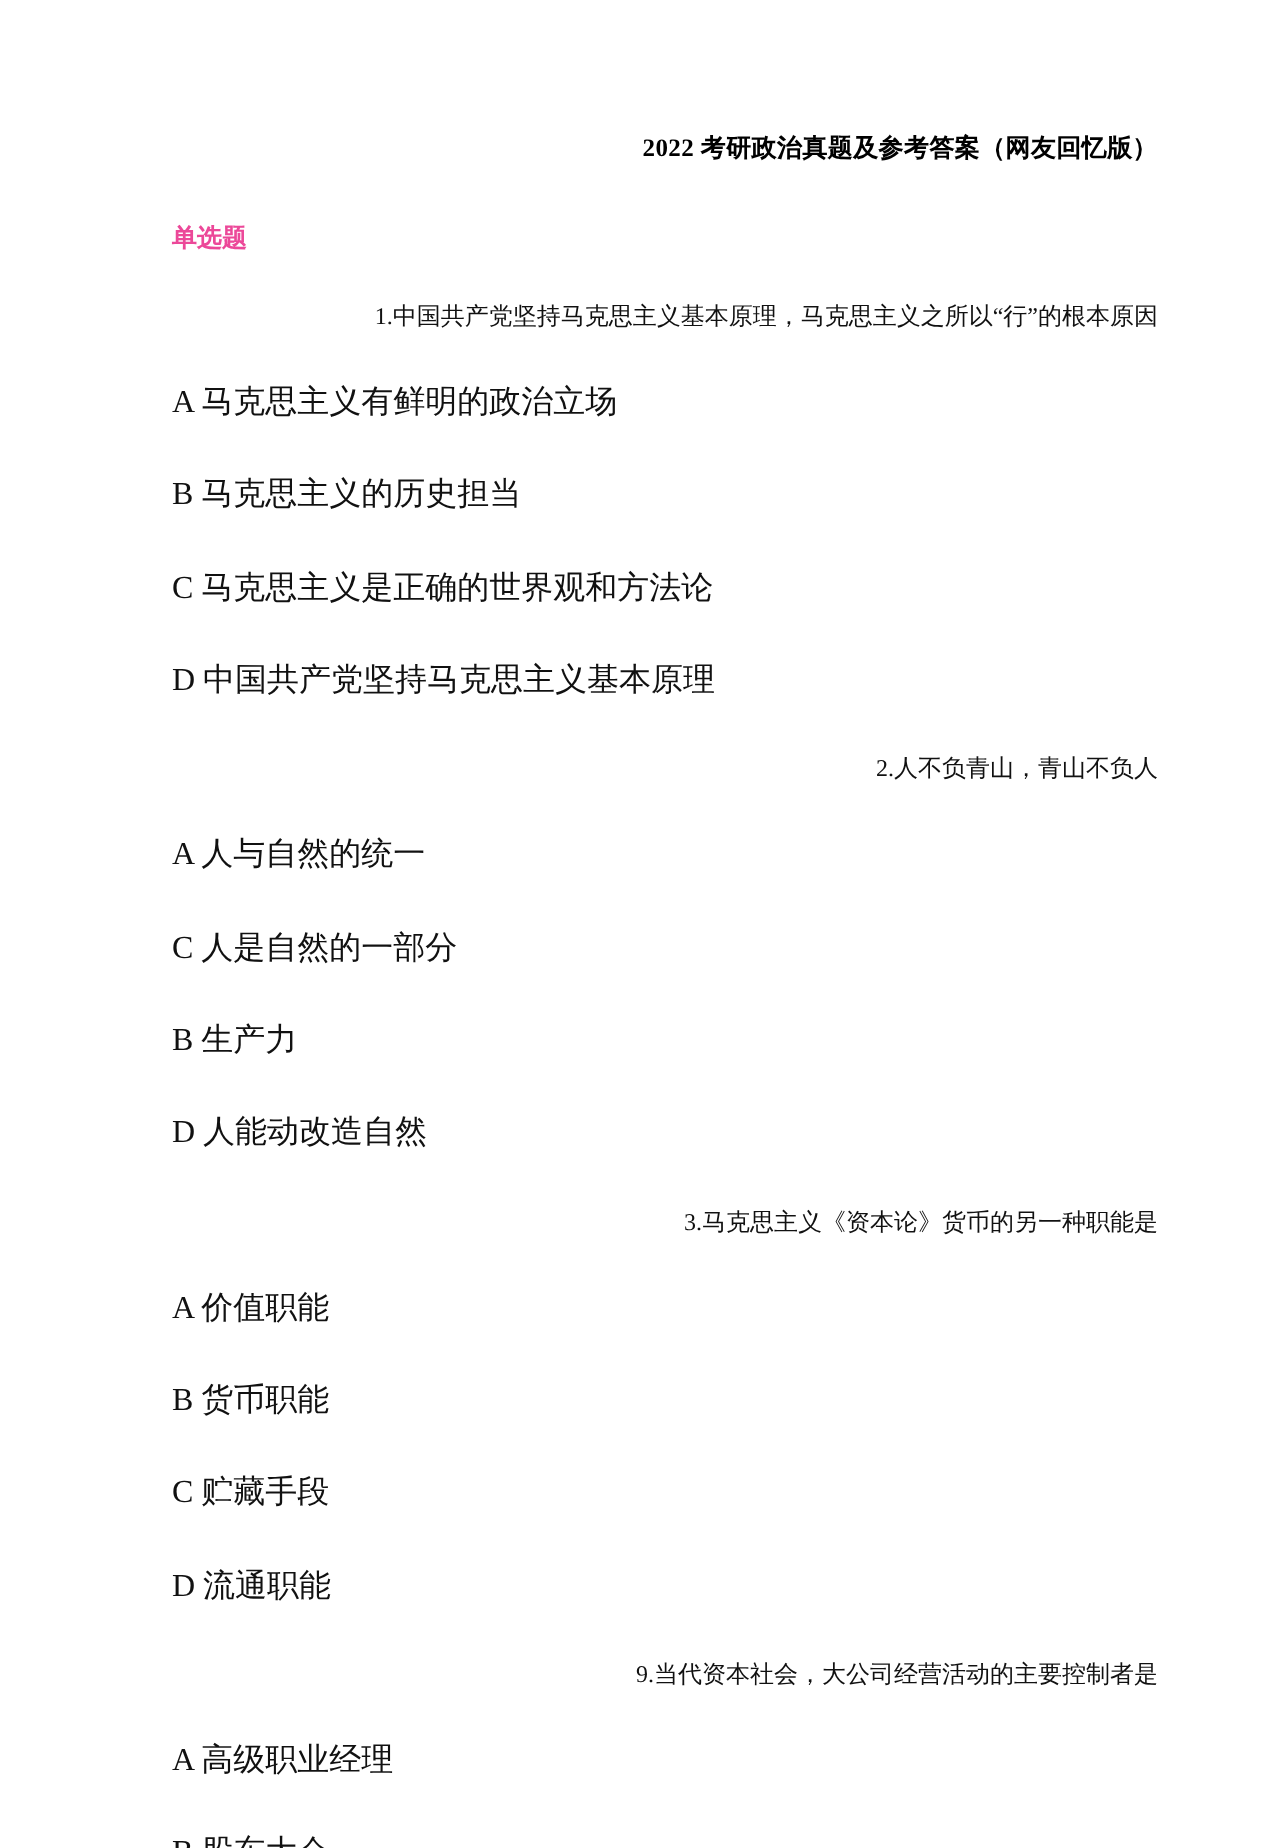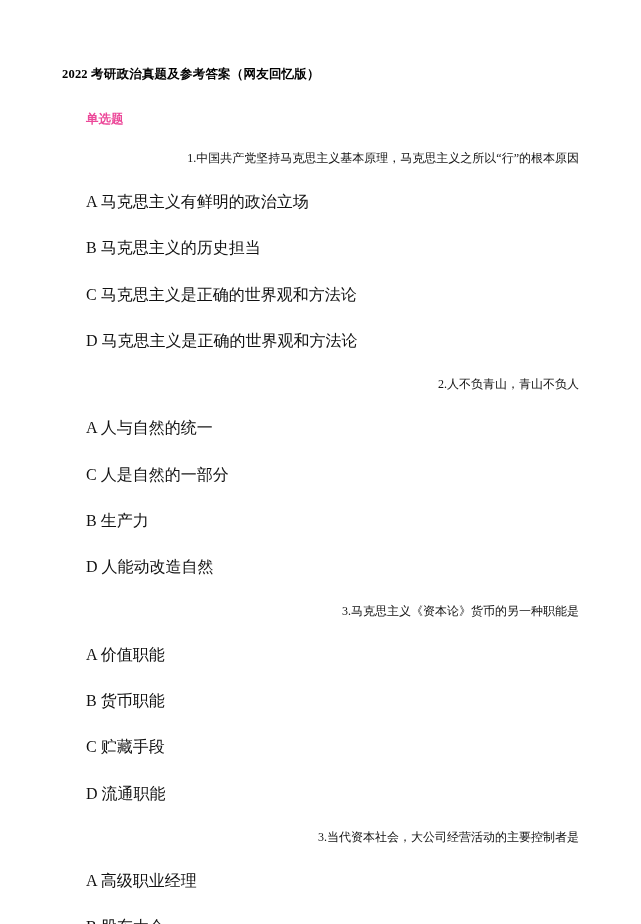--- a/index.html
+++ b/index.html
@@ -14,21 +14,21 @@
     width: 641px;
     height: 924px;
     background: #ffffff;
     margin: 0 auto;
     position: relative;
     box-sizing: border-box;
     padding: 52px 62px 40px 62px;
     overflow: hidden;
   }
   .doc-title {
-    text-align: left;
+    text-align: right;
     font-size: 12.5px;
     font-weight: bold;
     letter-spacing: 0.2px;
     margin-top: 14px;
     margin-bottom: 28px;
     color: #000;
   }
   .section-heading {
     font-size: 12.5px;
     font-weight: bold;
@@ -62,40 +62,40 @@
 
   <div class="doc-title">2022 考研政治真题及参考答案（网友回忆版）</div>
 
   <div class="section-heading">单选题</div>
 
   <div class="q-block">
     <div class="q-stem">1.中国共产党坚持马克思主义基本原理，马克思主义之所以“行”的根本原因</div>
     <div class="q-option">A 马克思主义有鲜明的政治立场</div>
     <div class="q-option">B 马克思主义的历史担当</div>
     <div class="q-option">C 马克思主义是正确的世界观和方法论</div>
-    <div class="q-option">D 马克思主义是正确的世界观和方法论</div>
+    <div class="q-option">D 中国共产党坚持马克思主义基本原理</div>
   </div>
 
   <div class="q-block">
     <div class="q-stem">2.人不负青山，青山不负人</div>
     <div class="q-option">A 人与自然的统一</div>
     <div class="q-option">C 人是自然的一部分</div>
     <div class="q-option">B 生产力</div>
     <div class="q-option">D 人能动改造自然</div>
   </div>
 
   <div class="q-block">
     <div class="q-stem">3.马克思主义《资本论》货币的另一种职能是</div>
     <div class="q-option">A 价值职能</div>
     <div class="q-option">B 货币职能</div>
     <div class="q-option">C 贮藏手段</div>
     <div class="q-option">D 流通职能</div>
   </div>
 
   <div class="q-block">
-    <div class="q-stem">3.当代资本社会，大公司经营活动的主要控制者是</div>
+    <div class="q-stem">9.当代资本社会，大公司经营活动的主要控制者是</div>
     <div class="q-option">A 高级职业经理</div>
     <div class="q-option">B 股东大会</div>
     <div class="q-option">C 监事会</div>
 
   </div>
 
 </div>
 
 </body></html>

